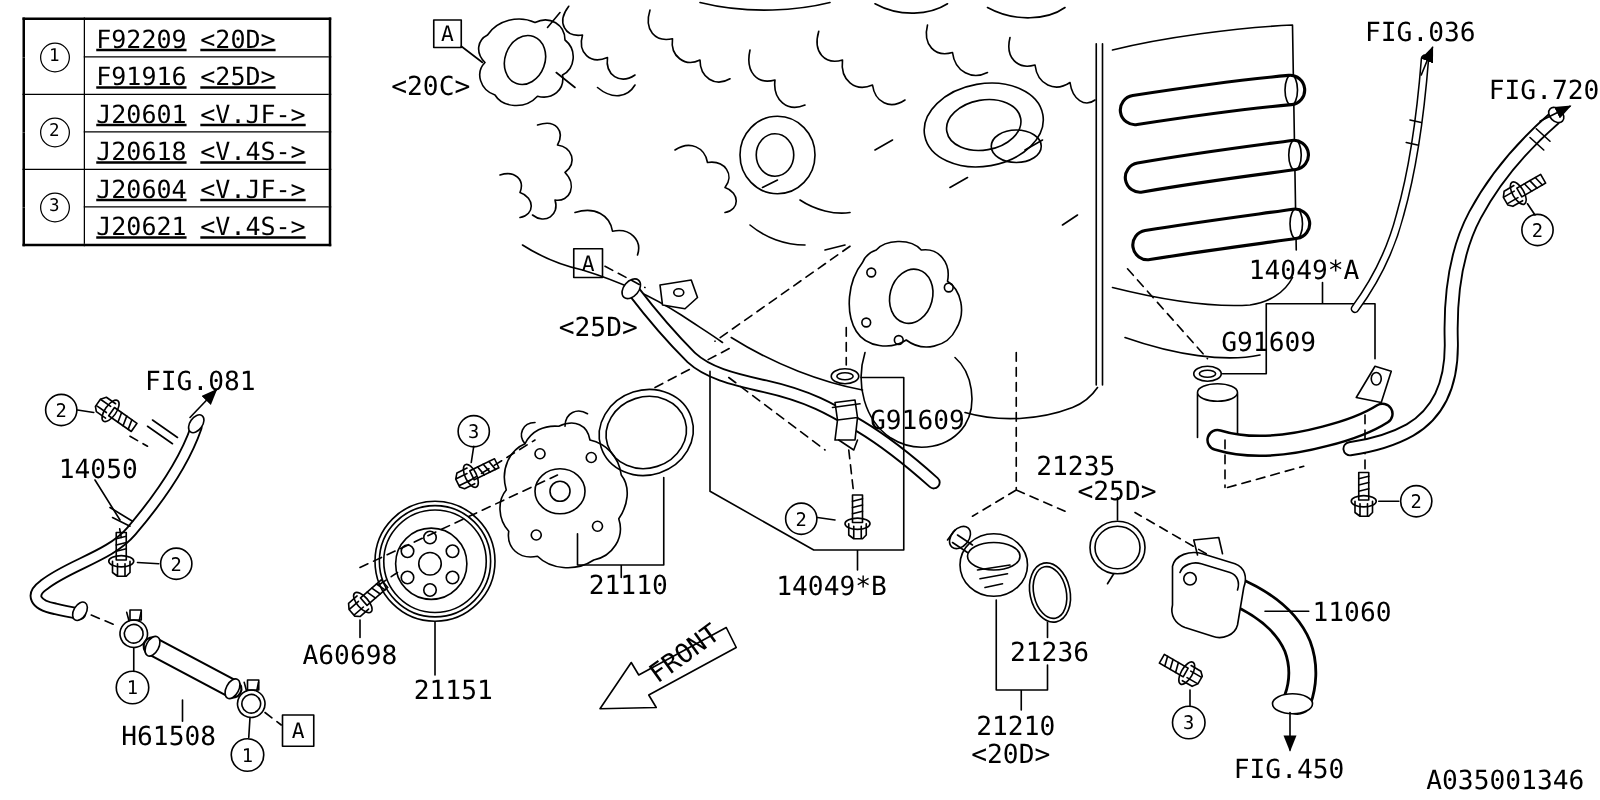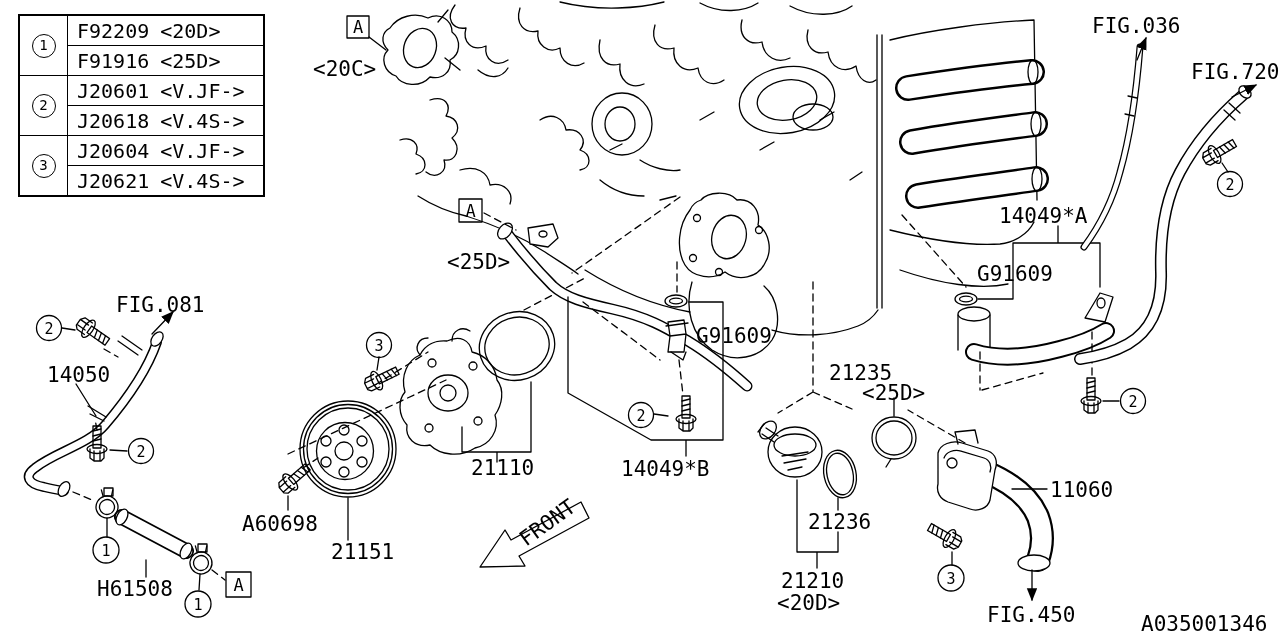--- a/index.html
+++ b/index.html
@@ -11,21 +11,21 @@
   svg text{stroke:none;fill:#000;}
   .lbl{font-family:"DejaVu Sans Mono",monospace;font-size:21px;}
   .mk {font-family:"DejaVu Sans Mono",monospace;font-size:17px;text-anchor:middle;}
   .cn {font-family:"DejaVu Sans Mono",monospace;font-size:15px;text-anchor:middle;}
   .dash{stroke-dasharray:7 5;}
   
   .legend{position:absolute;left:18px;top:14px;border-collapse:collapse;
           border:2px solid #000;background:#fff;}
   .legend td{border:1.6px solid #000;height:29px;padding:0;}
   .legend td.ref{width:47px;text-align:center;}
-  .legend td.pt{width:186px;padding-left:9px;font-size:20px;white-space:nowrap;}
+  .legend td.pt{width:186px;padding-left:9px;font-size:20px;white-space:nowrap;text-decoration:underline;}
   .legend .var{margin-left:11px;}
   .circ{display:inline-block;width:22px;height:22px;border:1.5px solid #000;
         border-radius:50%;font-size:14px;line-height:21px;text-align:center;}
 </style>
 </head>
 <body>
 
 <div class="stage">
 
 <svg width="1280" height="640" viewBox="0 0 1280 640">

